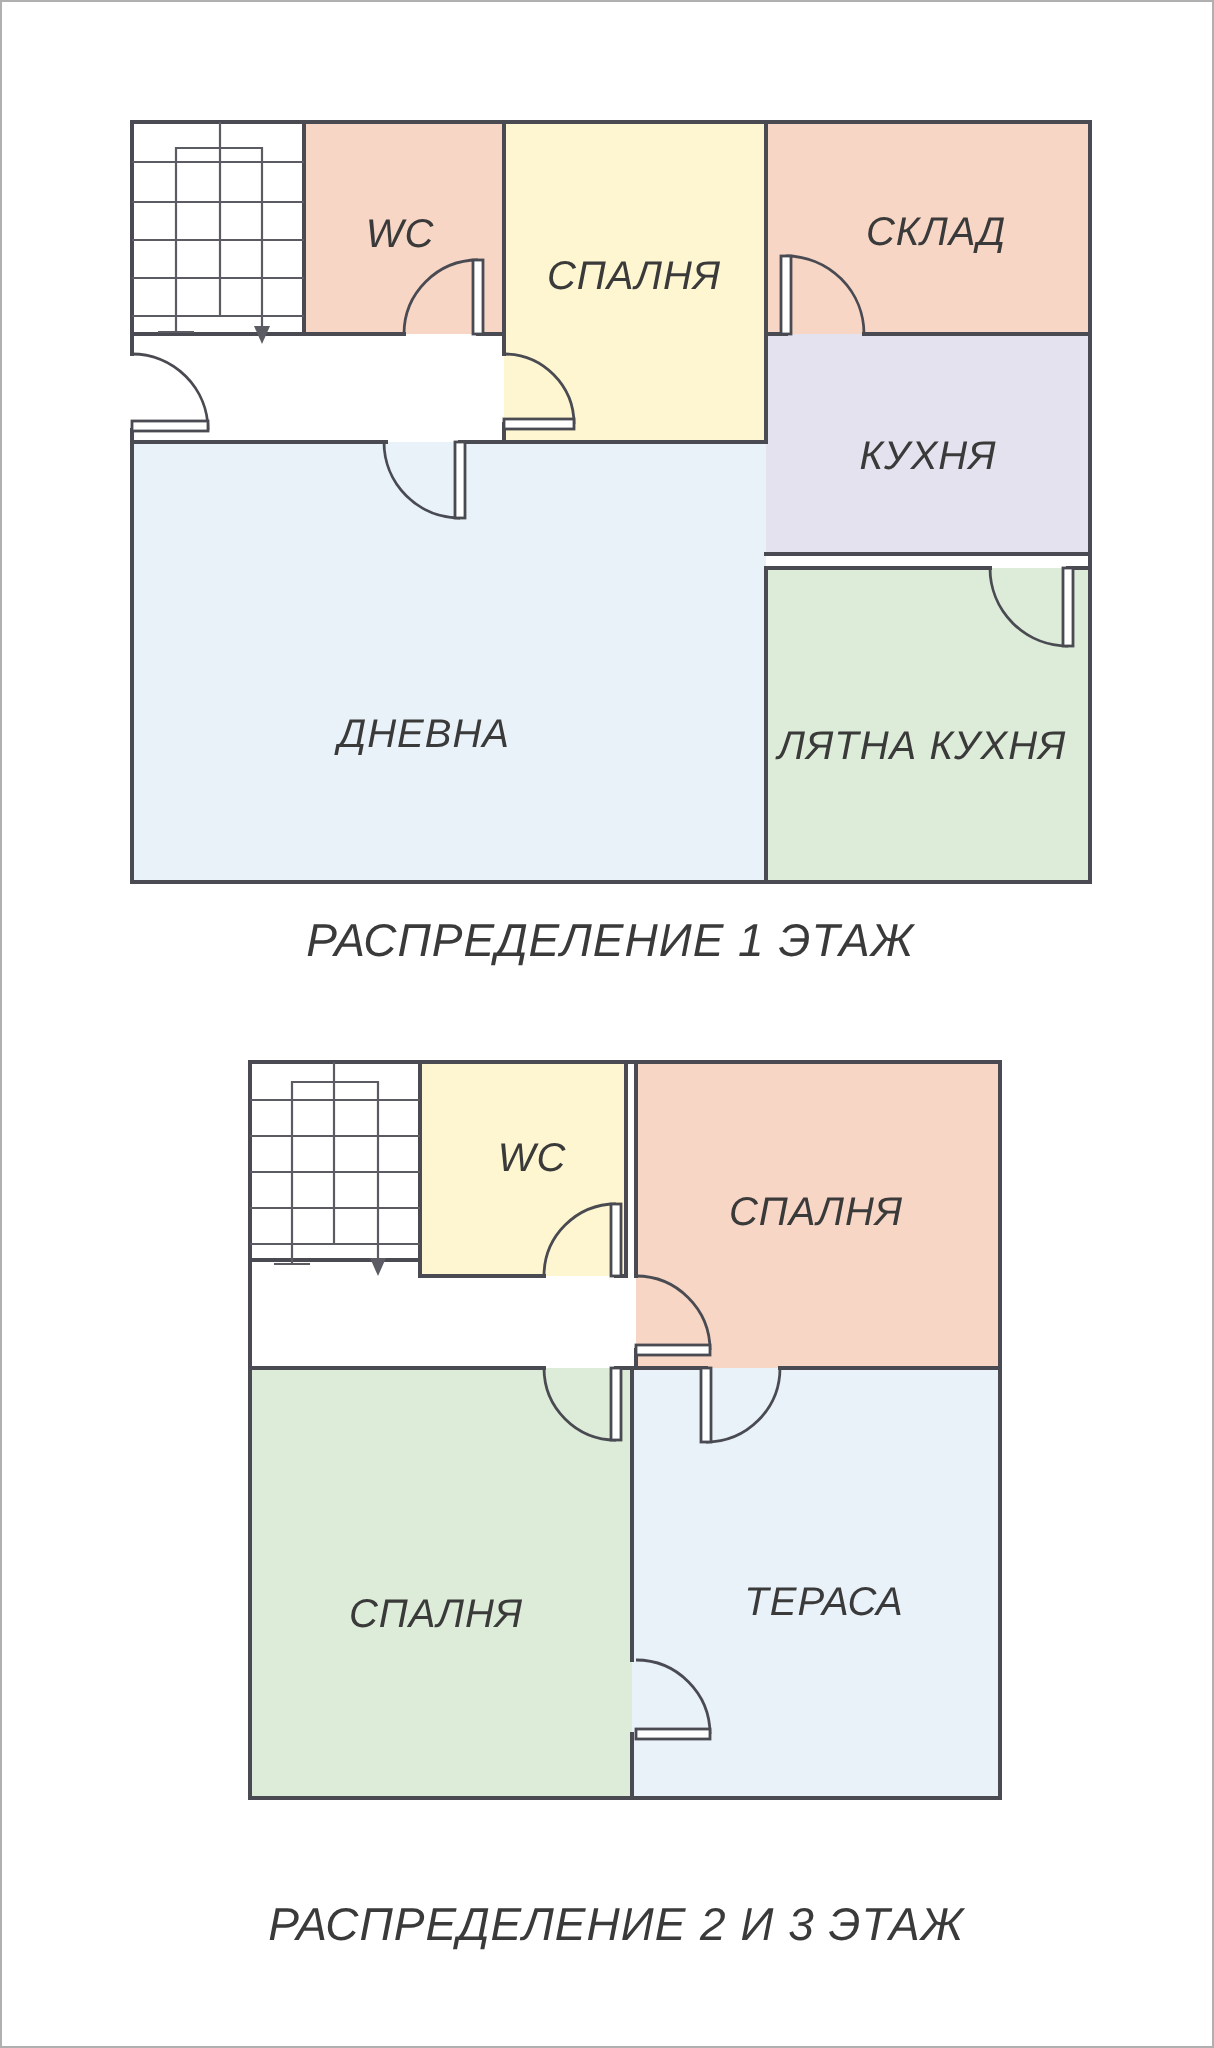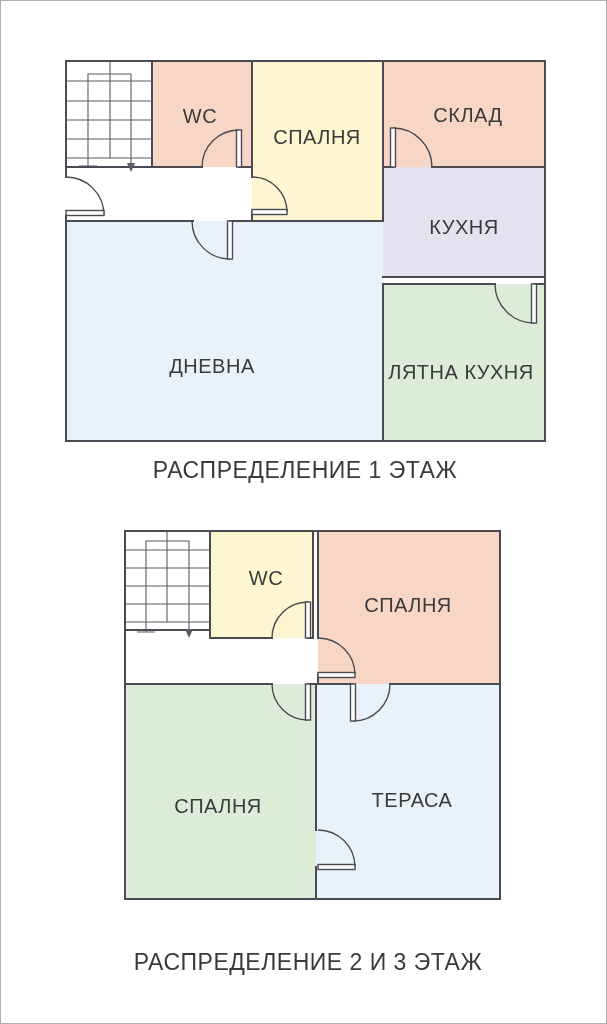--- a/index.html
+++ b/index.html
@@ -1,16 +1,16 @@
 <!DOCTYPE html>
 <html><head>
 <meta charset="utf-8">
 <style>
   html,body{margin:0;padding:0;background:#ffffff;}
-  .page{width:607px;height:1024px;position:relative;background:#fff;}
+  .page{width:607px;height:1024px;position:relative;background:#fff;font-style:italic;}
   svg{display:block;}
   .wall{fill:none;stroke:#4a4b52;stroke-width:2;stroke-linecap:square;}
   .door-arc{fill:none;stroke:#4a4b52;stroke-width:1.4;}
   .leaf{fill:#ffffff;stroke:#4a4b52;stroke-width:1.4;}
   .stair{fill:none;stroke:#5a5b63;stroke-width:1.1;}
   .walkline{fill:none;stroke:#5a5b63;stroke-width:1.1;}
   .arrowhead{fill:#5a5b63;stroke:none;}
   .room-label{font-family:"Liberation Sans","DejaVu Sans",sans-serif;font-size:20px;fill:#3a3a3a;
               text-anchor:middle;dominant-baseline:middle;letter-spacing:0.5px;}
   .caption{font-family:"Liberation Sans","DejaVu Sans",sans-serif;font-size:23px;fill:#3a3a3a;

